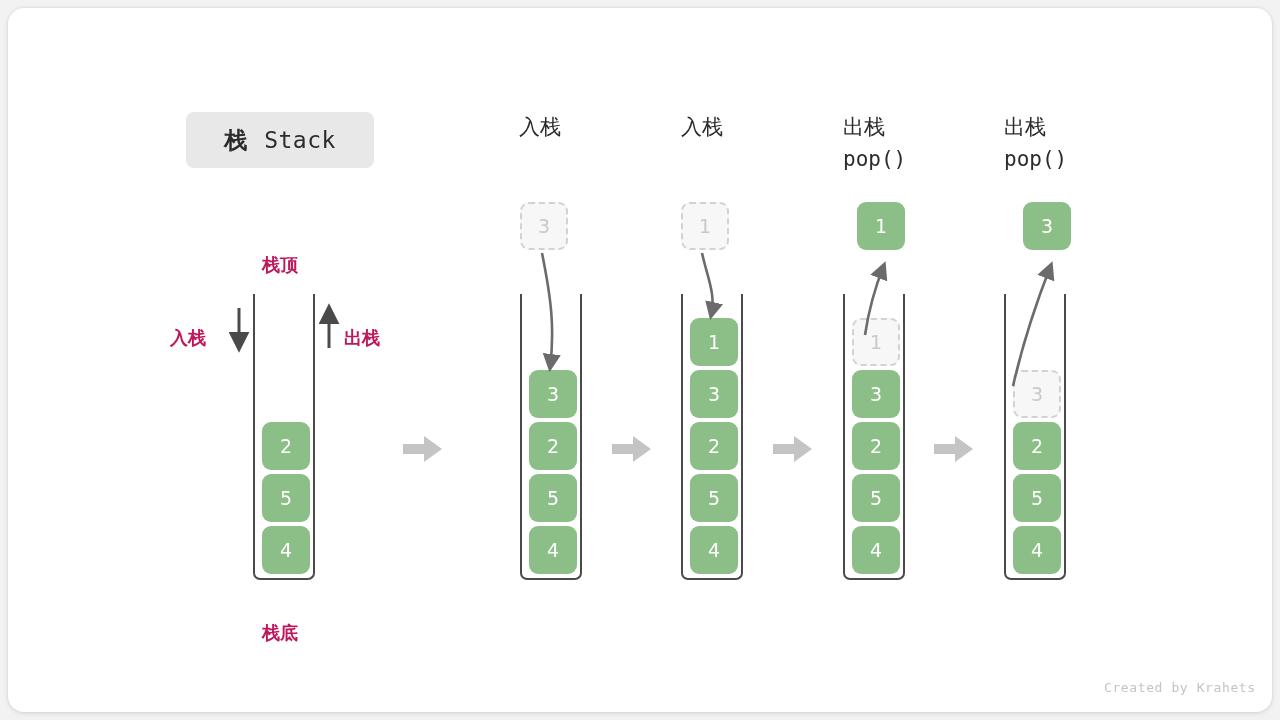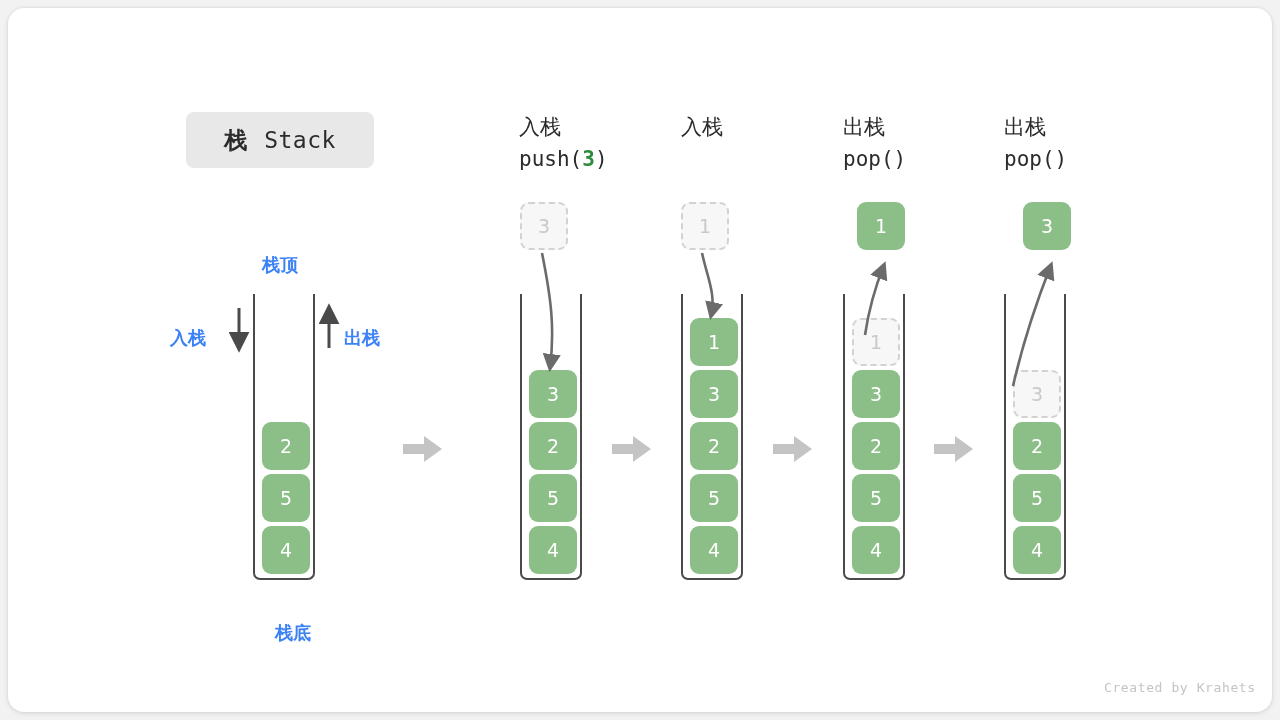--- a/index.html
+++ b/index.html
@@ -74,21 +74,21 @@
     position:absolute;width:48px;height:48px;border-radius:9px;
     display:flex;align-items:center;justify-content:center;
     font-family:"DejaVu Sans",sans-serif;font-size:19px;box-sizing:border-box;
   }
   .float-cell.filled{background:#8cbf87;color:#ffffff;}
   .float-cell.ghost{background:#f7f7f7;color:#c9c9c9;border:2px dashed #d2d2d2;}
 
   
   .side-label{
     position:absolute;
-    font-family:"DejaVu Sans",sans-serif;font-weight:bold;font-size:18px;color:#3b82f6;
+    font-family:"DejaVu Sans",sans-serif;font-weight:bold;font-size:18px;color:#be185d;
     white-space:nowrap;
   }
 
   
   .overlay{position:absolute;left:0;top:0;width:1264px;height:704px;pointer-events:none;}
 
   
   .footer{
     position:absolute;left:1096px;top:672px;
     font-family:"DejaVu Sans Mono","Liberation Mono",monospace;
@@ -100,35 +100,34 @@
 
 <div class="canvas">
 <div class="stage">
 
   <div class="title-pill">
     <span class="t-cn">栈</span>
     <span class="t-en">Stack</span>
   </div>
 
   <div class="side-label" style="left:254px;top:245px;">栈顶</div>
-  <div class="side-label" style="left:267px;top:613px;">栈底</div>
+  <div class="side-label" style="left:254px;top:613px;">栈底</div>
   <div class="side-label" style="left:162px;top:318px;">入栈</div>
   <div class="side-label" style="left:336px;top:318px;">出栈</div>
 
   <div class="stack-box" style="left:245px;top:286px;">
     <div class="cells">
       <div class="cell filled">2</div>
       <div class="cell filled">5</div>
       <div class="cell filled">4</div>
     </div>
   </div>
 
   <div class="col-head" style="left:511px;top:104px;">
     <div class="cn">入栈</div>
-    <div class="code"><span>push(</span><b>3</b><span>)</span></div>
   </div>
   <div class="float-cell ghost" style="left:512px;top:194px;">3</div>
   <div class="stack-box" style="left:512px;top:286px;">
     <div class="cells">
       <div class="cell filled">3</div>
       <div class="cell filled">2</div>
       <div class="cell filled">5</div>
       <div class="cell filled">4</div>
     </div>
   </div>

